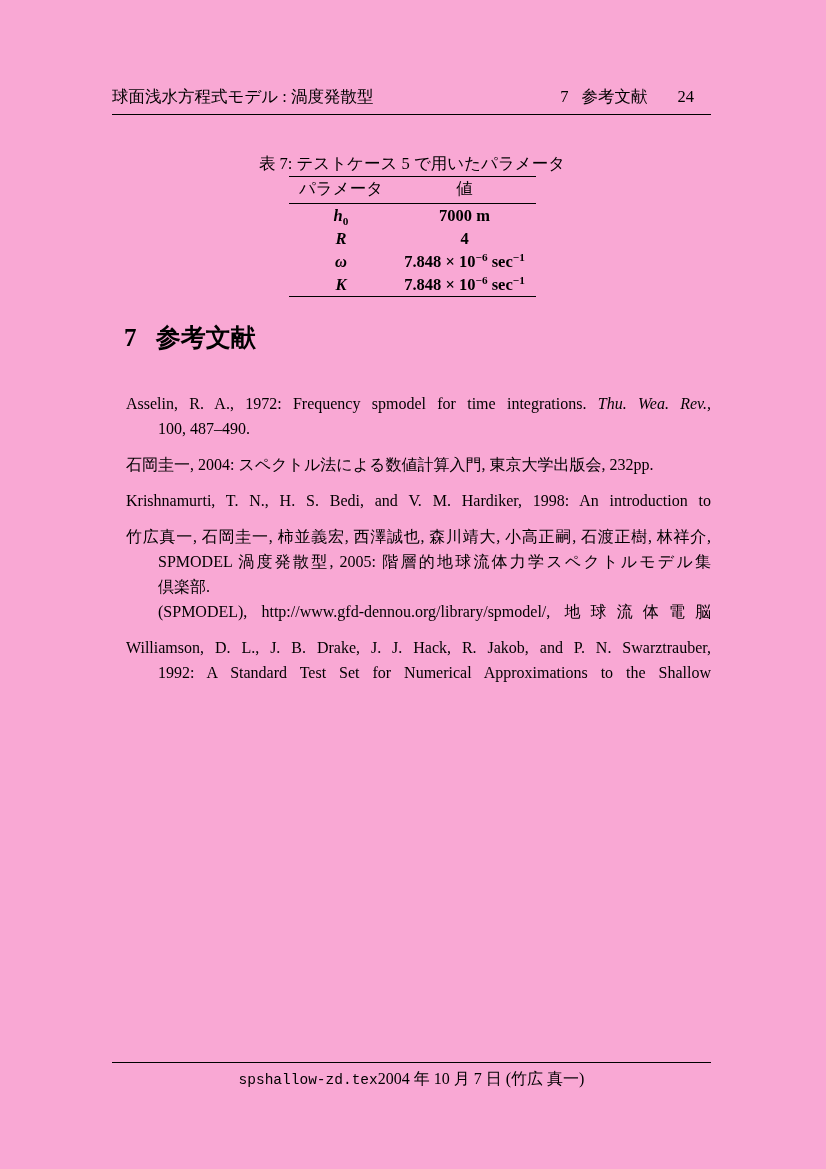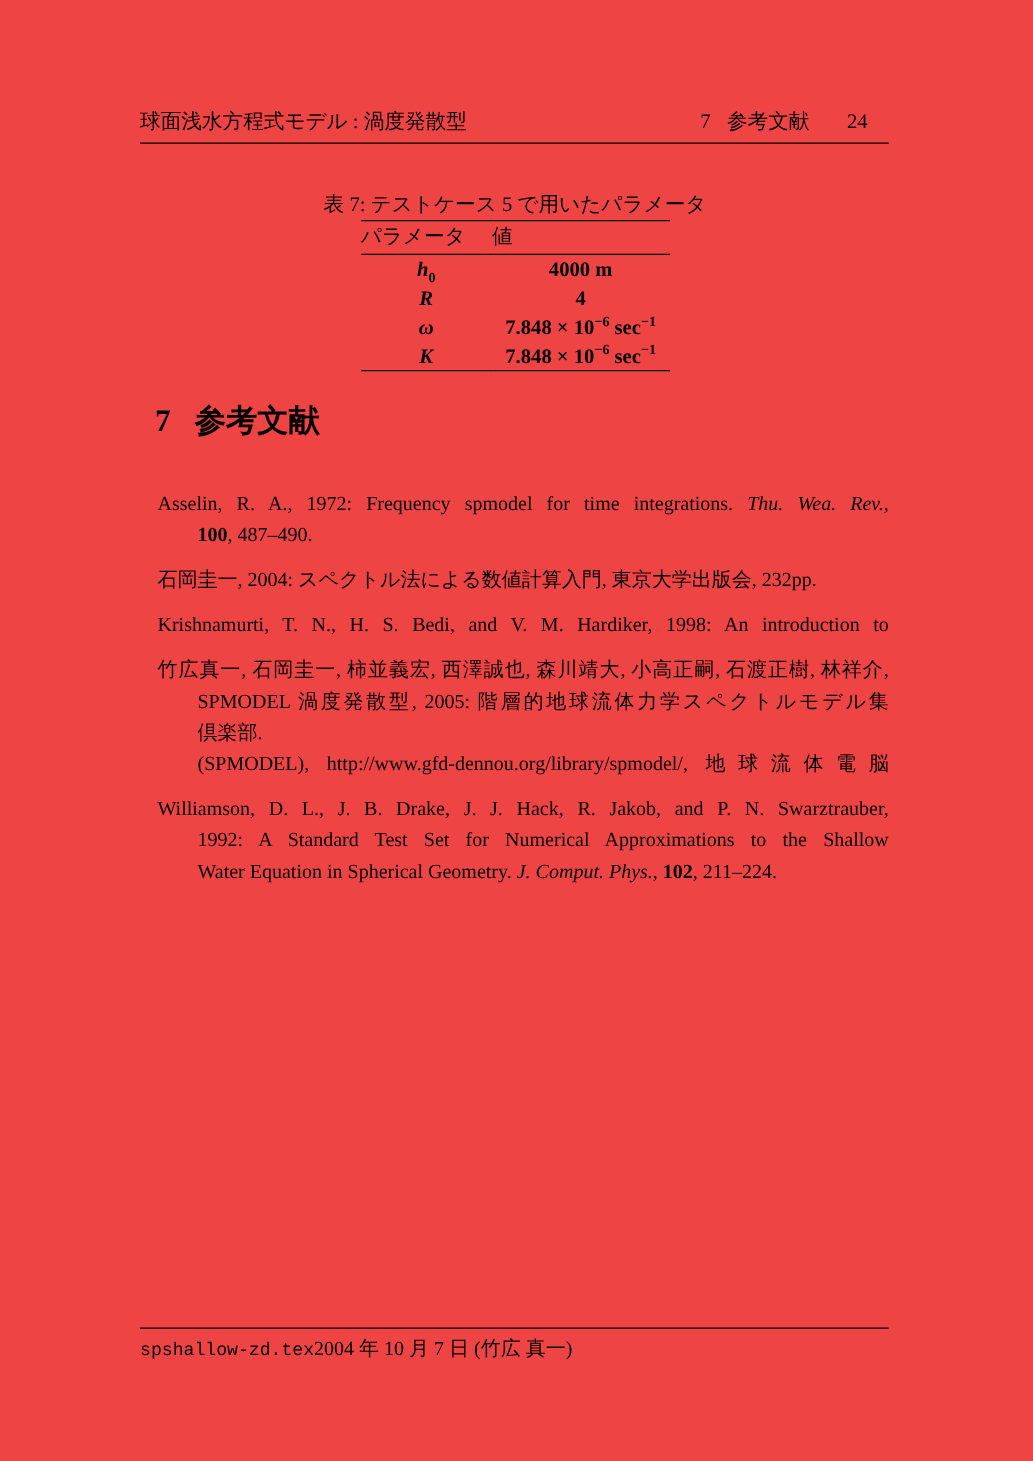--- a/index.html
+++ b/index.html
@@ -1,20 +1,20 @@
 <!DOCTYPE html>
 <html><head>
 <meta charset="utf-8">
 <style>
   html, body { margin: 0; padding: 0; background: #ffffff; }
   .page {
     position: relative;
     width: 826px;
     height: 1169px;
-    background: #ef4444;
+    background: #f9a8d4;
     color: #000000;
     font-family: "Liberation Serif", "DejaVu Serif", serif;
     overflow: hidden;
   }
 
   
   .header {
     position: absolute;
     left: 112px; top: 86px; width: 599px;
     display: flex; justify-content: space-between; align-items: baseline;
@@ -32,21 +32,21 @@
     text-align: center; font-size: 16.5px;
   }
   .caption { line-height: 23px; margin-bottom: 1px; }
   table.ptable {
     margin: 0 auto; border-collapse: collapse;
     border-top: 1px solid #000; border-bottom: 1px solid #000;
     font-size: 16.5px;
   }
   .ptable th {
     font-weight: normal; border-bottom: 1px solid #000;
-    padding: 1px 0 3px; text-align: left;
+    padding: 1px 0 3px; text-align: center;
   }
   .ptable th:first-child, .ptable td:first-child { width: 105px; }
   .ptable th:last-child,  .ptable td:last-child  { width: 142px; }
   .ptable td { height: 23px; text-align: center; vertical-align: middle; padding: 0; font-weight: bold; }
   sup, sub { font-size: 68%; line-height: 0; }
 
   
   .section {
     position: absolute; left: 124px; top: 323px; margin: 0;
     font-size: 25px; font-weight: bold; line-height: 30px;
@@ -56,27 +56,27 @@
   
   .refs {
     position: absolute; left: 126px; top: 391px; width: 585px;
     font-size: 16px; line-height: 25px;
   }
   .ref { margin-bottom: 11px; }
   .ref-line { text-align: justify; text-align-last: justify; }
   .ref-line.last { text-align-last: left; }
   .ref-line:not(.first) { margin-left: 32px; }
   .it { font-style: italic; }
-  .bf { font-weight: bold; }
+  .bf { font-weight: normal; }
 
   
   .footer {
     position: absolute; left: 112px; top: 1062px; width: 599px;
     border-top: 1px solid #000; padding-top: 6px;
-    display: flex; justify-content: flex-start; align-items: baseline;
+    display: flex; justify-content: center; align-items: baseline;
     font-size: 16px;
   }
   .footer-file { font-family: "Liberation Mono", "DejaVu Sans Mono", monospace; font-size: 14.5px; }
 </style>
 </head>
 <body>
 
 <div class="page">
 
   <div class="header">
@@ -92,21 +92,21 @@
     <table class="ptable">
       <thead>
         <tr>
           <th>パラメータ</th>
           <th>値</th>
         </tr>
       </thead>
       <tbody>
           <tr>
             <td><span class="it">h</span><sub>0</sub></td>
-            <td><span>4000 m</span></td>
+            <td><span>7000 m</span></td>
           </tr>
           <tr>
             <td><span class="it">R</span></td>
             <td><span>4</span></td>
           </tr>
           <tr>
             <td><span class="it">ω</span></td>
             <td><span>7.848 × 10</span><sup>−6</sup><span> sec</span><sup>−1</sup></td>
           </tr>
           <tr>
@@ -135,21 +135,20 @@
       </div>
       <div class="ref">
         <div class="ref-line first"><span>竹広真一, 石岡圭一, 柿並義宏, 西澤誠也, 森川靖大, 小高正嗣, 石渡正樹, 林祥介,</span></div>
         <div class="ref-line"><span>SPMODEL 渦度発散型, 2005: 階層的地球流体力学スペクトルモデル集</span></div>
         <div class="ref-line last"><span>倶楽部.</span></div>
         <div class="ref-line"><span>(SPMODEL), </span><span>http://www.gfd-dennou.org/library/spmodel/</span><span>, 地球流体電脳</span></div>
       </div>
       <div class="ref">
         <div class="ref-line first"><span>Williamson, D. L., J. B. Drake, J. J. Hack, R. Jakob, and P. N. Swarztrauber,</span></div>
         <div class="ref-line"><span>1992: A Standard Test Set for Numerical Approximations to the Shallow</span></div>
-        <div class="ref-line last"><span>Water Equation in Spherical Geometry. </span><span class="it">J. Comput. Phys.,</span><span> </span><span class="bf">102</span><span>, 211–224.</span></div>
       </div>
     </div>
 
   <div class="footer">
     <span class="footer-file">spshallow-zd.tex</span>
     <span>2004 年 10 月 7 日 (竹広 真一)</span>
   </div>
 
 </div>
 

